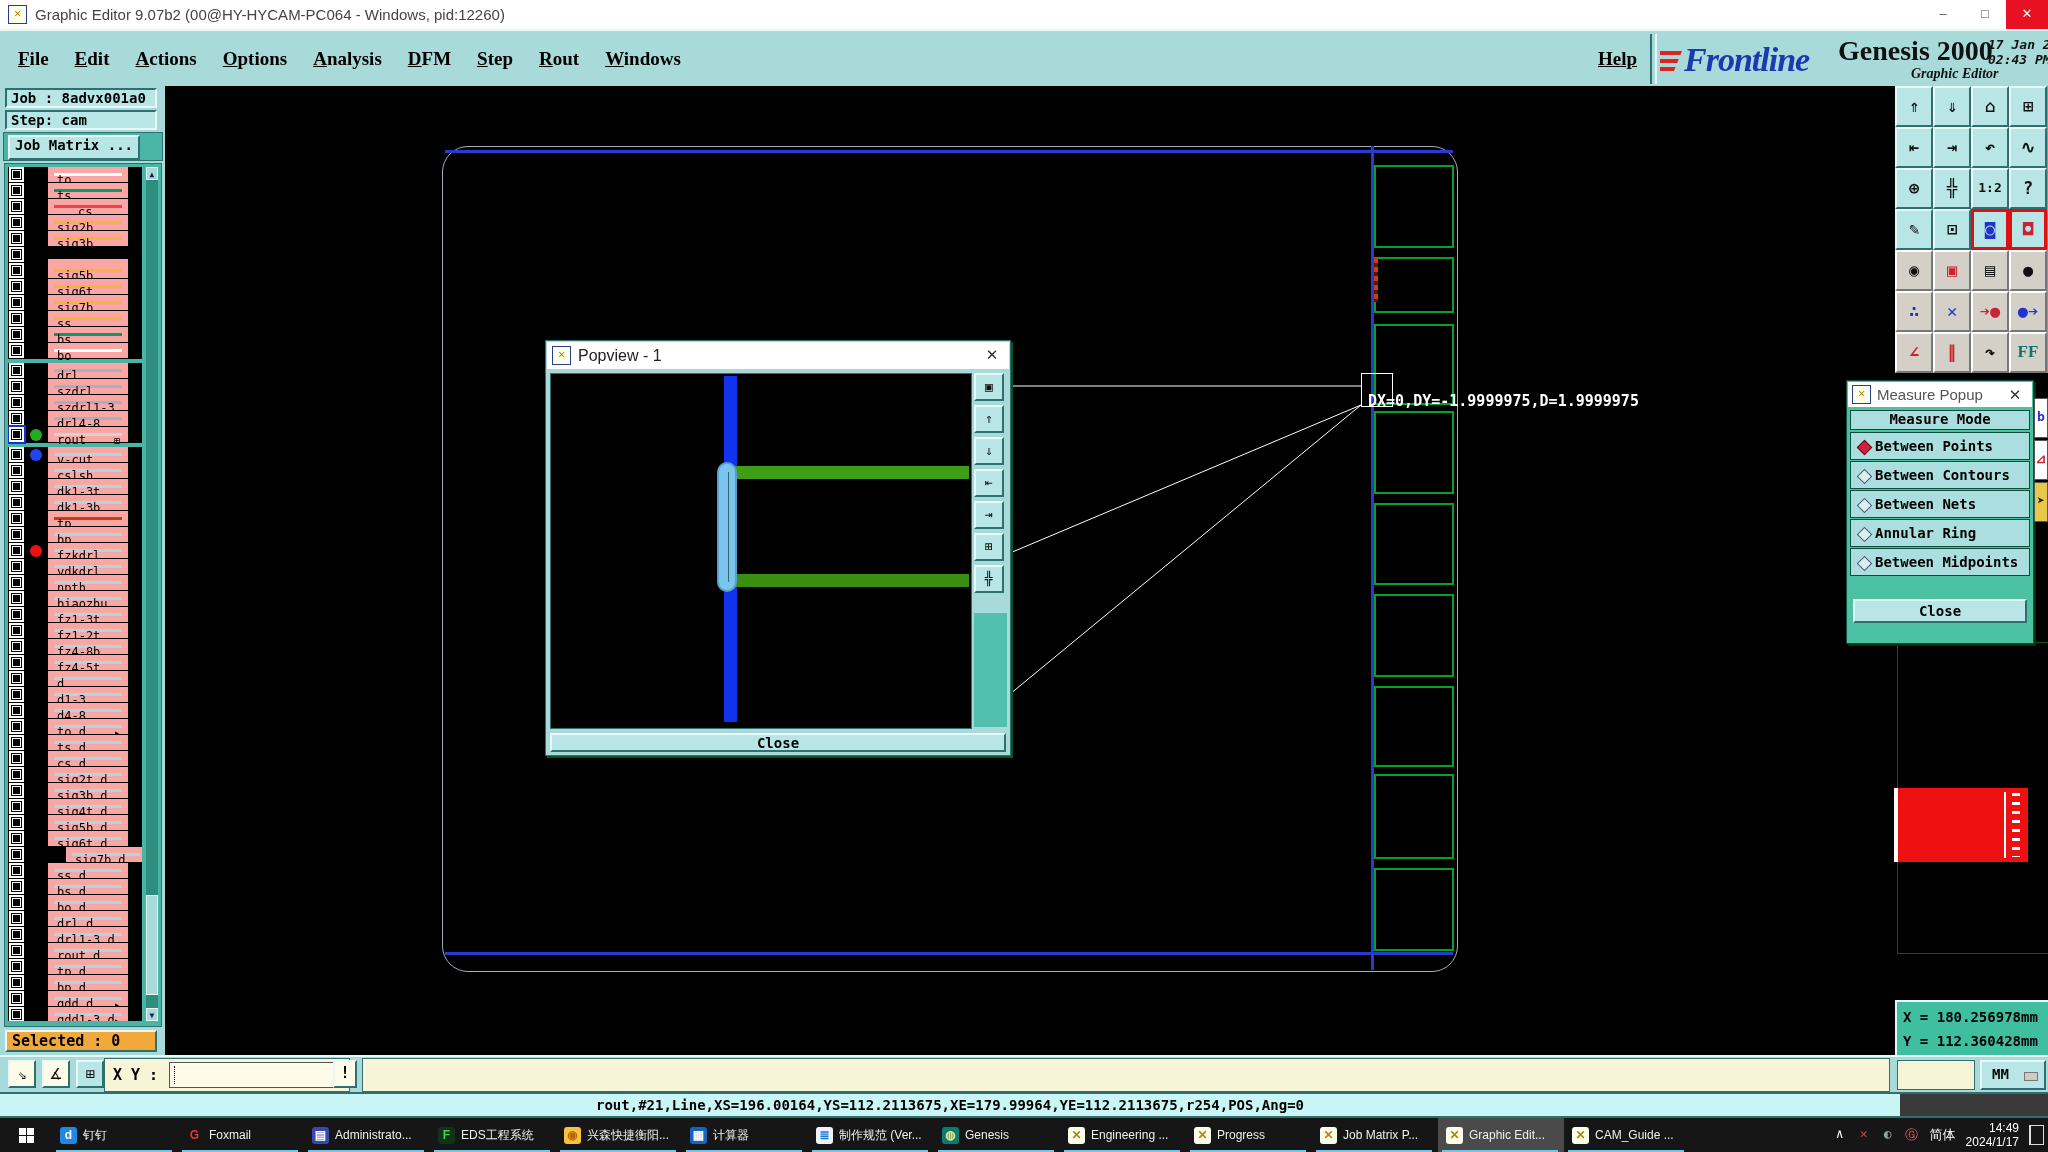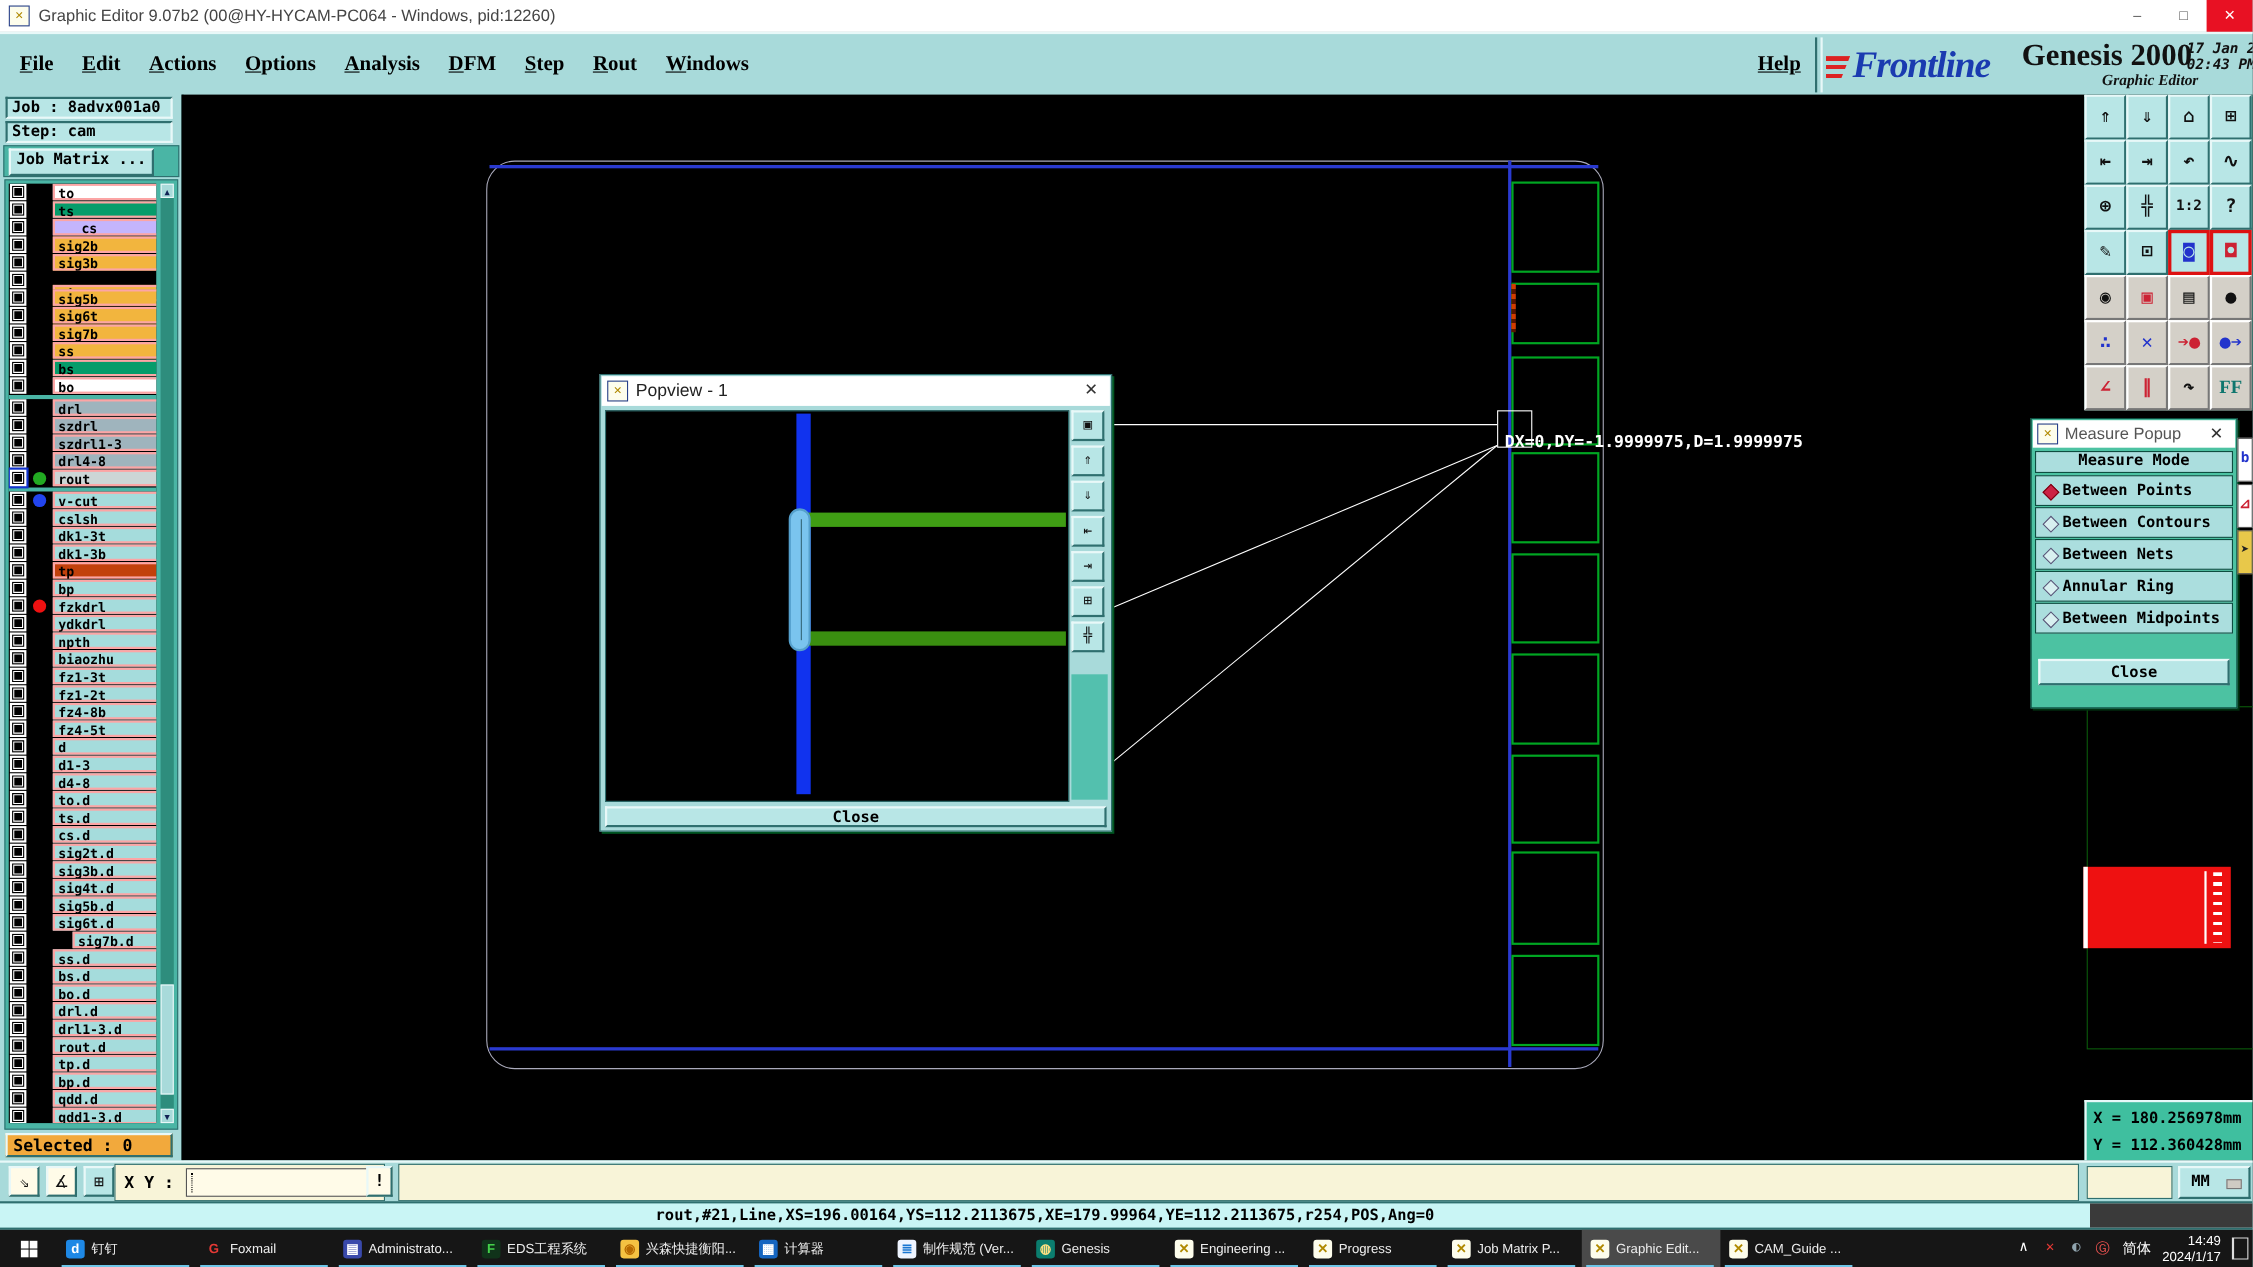--- a/index.html
+++ b/index.html
@@ -51,22 +51,22 @@
               border:2px solid #e8f8f8;border-bottom-color:#2f6f6f;border-right-color:#2f6f6f;
               font-size:14px;font-weight:bold;line-height:17px;text-align:center;}
   .list-frame{position:absolute;left:4px;top:77px;width:156px;height:862px;background:#4ab5a5;
               border:1px solid #2f6f6f;}
   #layer-list{position:absolute;left:3px;top:3px;width:134px;height:854px;background:#000;overflow:hidden;}
   .layer-row{position:relative;height:16px;background:#000;}
   .layer-cb{position:absolute;left:3px;top:2px;width:11px;height:11px;background:#000;
             box-shadow:0 0 0 2px #fff, inset 0 0 0 1px #000, inset 0 0 0 2px #fff;}
   .layer-cb.sel{box-shadow:0 0 0 2px #fff,0 0 0 4px #1133cc, inset 0 0 0 1px #000, inset 0 0 0 2px #fff;}
   .layer-dot{position:absolute;left:22px;top:2px;width:12px;height:12px;border-radius:50%;}
-  .layer-name{position:absolute;left:40px;top:0;width:108px;height:15px;font-size:12px;font-weight:bold;
-              line-height:15px;padding-left:3px;box-sizing:border-box;border:2px solid #fca5a5;}
+  .layer-name{position:absolute;left:40px;top:0;width:80px;height:15px;font-size:12px;font-weight:normal;
+              line-height:15px;padding-left:3px;box-sizing:border-box;border:6px solid #fca5a5;}
   .layer-mark{position:absolute;right:2px;top:0;font-size:10px;line-height:15px;}
   .group-sep{height:4px;background:#4ab5a5;}
   .vscroll{position:absolute;left:141px;top:3px;width:12px;height:854px;background:#2e8d7d;}
   .vs-arrow{position:absolute;left:0;width:12px;height:13px;background:#a8dada;color:#125;
             font-size:8px;text-align:center;line-height:13px;border:1px solid #e8f8f8;box-sizing:border-box;}
   .vs-slider{position:absolute;left:0;top:728px;width:12px;height:100px;background:#a8dada;
              border:1px solid #e8f8f8;box-sizing:border-box;}
   .selected-box{position:absolute;left:5px;top:944px;width:152px;height:22px;background:#f2a93c;
                 border:2px solid #e8f8f8;border-bottom-color:#2f6f6f;border-right-color:#2f6f6f;
                 font-size:15px;font-weight:bold;line-height:19px;padding-left:5px;box-sizing:border-box;}
@@ -247,21 +247,21 @@
           <div class="layer-row">
             <div class="layer-cb"></div>
             <div class="layer-name" style="background: rgb(255, 255, 255);">to</div>
           </div>
           <div class="layer-row">
             <div class="layer-cb"></div>
             <div class="layer-name" style="background: rgb(6, 156, 106);">ts</div>
           </div>
           <div class="layer-row">
             <div class="layer-cb"></div>
-            <div class="layer-name" style="background: #c4b5fd; padding-left: 24px;">cs</div>
+            <div class="layer-name" style="background: #ef4444; padding-left: 24px;">cs</div>
           </div>
           <div class="layer-row">
             <div class="layer-cb"></div>
             <div class="layer-name" style="background: rgb(242, 181, 62);">sig2b</div>
           </div>
           <div class="layer-row">
             <div class="layer-cb"></div>
             <div class="layer-name" style="background: rgb(242, 181, 62);">sig3b</div>
           </div>
           <div class="layer-row">

